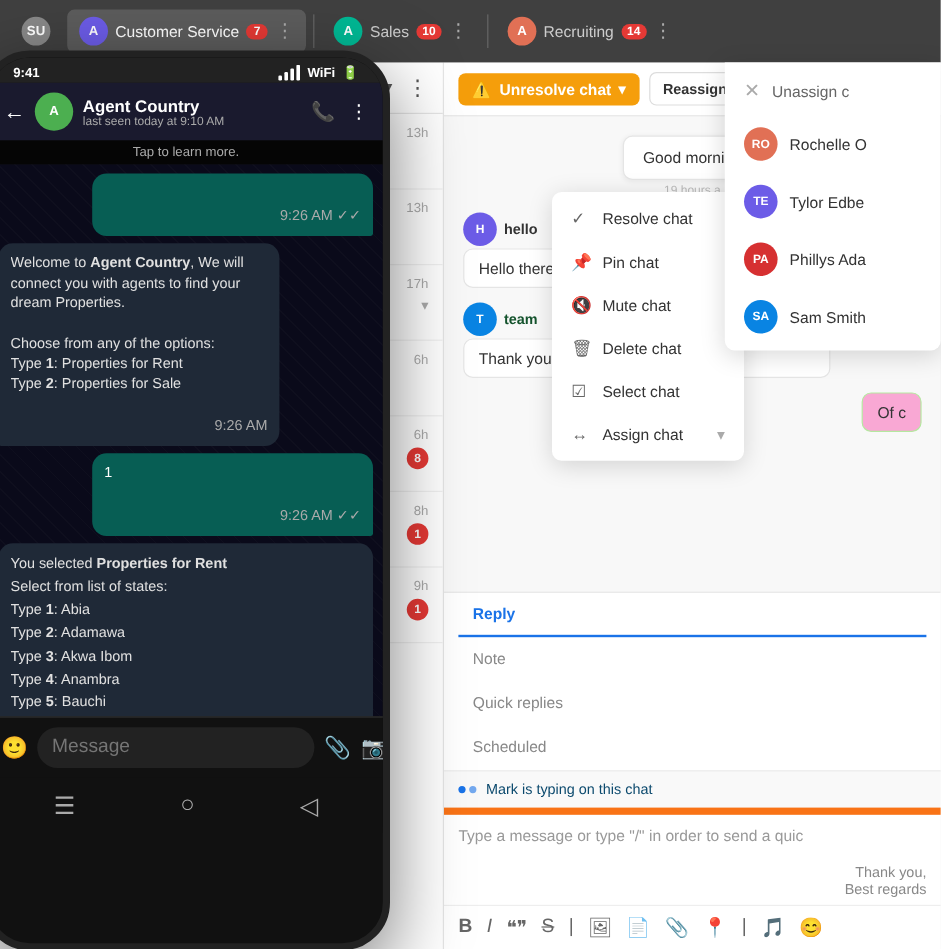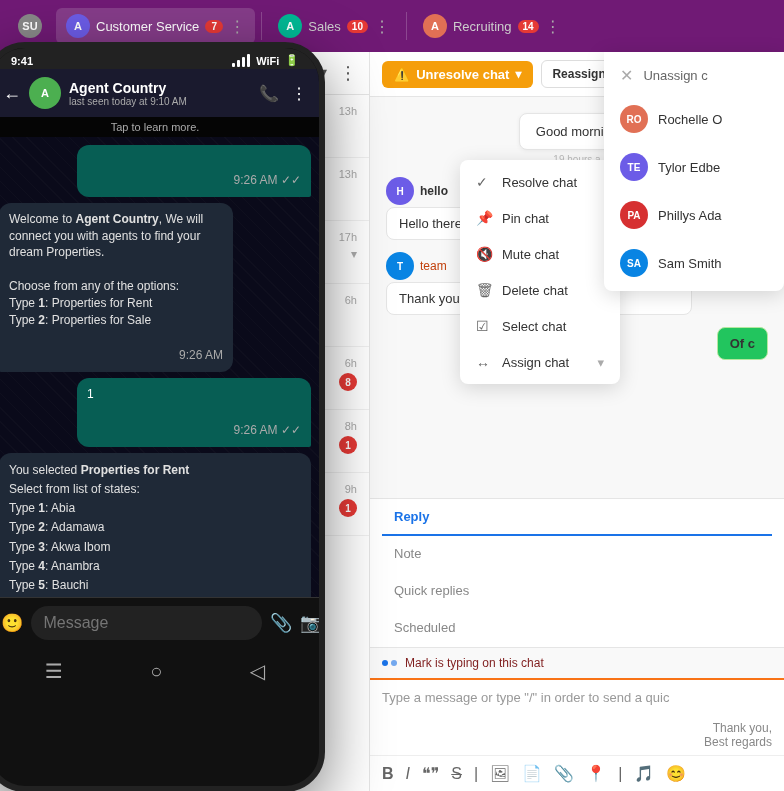--- a/index.html
+++ b/index.html
@@ -9,21 +9,21 @@
       width: 784px;
       height: 791px;
       overflow: hidden;
       position: relative;
     }
 
     
     .top-nav {
       display: flex;
       align-items: center;
-      background: #701a75;
+      background: #404040;
       height: 52px;
       padding: 0 8px;
       gap: 4px;
       position: absolute;
       top: 0; left: 0; right: 0;
       z-index: 10;
     }
     .nav-tab {
       display: flex;
       align-items: center;
@@ -247,24 +247,23 @@
       display: flex; flex-direction: column; gap: 2px;
       margin-bottom: 12px;
     }
     .right-msg-bubble {
       background: #fff; border: 1px solid #e5e5e5;
       border-radius: 8px; padding: 8px 12px;
       font-size: 13px; color: #333;
       max-width: 80%;
     }
     .right-msg-bubble.outgoing {
-      background: #22c55e;
+      background: #f9a8d4;
       margin-left: auto;
       border-color: #b5e8a0;
-      font-weight: bold;
     }
     .right-bottom {
       background: #fff;
       border-top: 1px solid #e5e5e5;
       padding: 0;
     }
     .reply-tabs {
       display: flex; gap: 0;
       border-bottom: 1px solid #e5e5e5;
       padding: 0 12px;
@@ -273,23 +272,23 @@
     .reply-tab {
       padding: 10px 12px;
       font-size: 13px; color: #888;
       cursor: pointer;
       border-bottom: 2px solid transparent;
     }
     .reply-tab.active { color: #1a73e8; border-bottom-color: #1a73e8; font-weight: 600; }
     .typing-indicator {
       display: flex; align-items: center; gap: 8px;
       padding: 8px 12px;
-      font-size: 12px; color: #7f1d1d;
+      font-size: 12px; color: #0c4a6e;
       background: #f9f9f9;
-      border-bottom: 2px solid #f97316;
+      border-bottom: 6px solid #f97316;
     }
     .typing-dots { display: flex; gap: 3px; }
     .typing-dot {
       width: 6px; height: 6px; border-radius: 50%;
       background: #1a73e8;
     }
     .typing-dot:nth-child(1) { opacity: 1; }
     .typing-dot:nth-child(2) { opacity: 0.6; }
     .msg-input-area {
       padding: 10px 12px;
@@ -629,21 +628,21 @@
           <span style="font-size:12px;font-weight:600;color:#333;text-align:center;">hello</span>
         </div>
         <div class="right-msg-bubble">
           <span>Hello there! How can I help you today</span>
         </div>
       </div>
 
       <div class="right-msg-row">
         <div style="display:flex;align-items:center;gap:6px;">
           <div style="width:28px;height:28px;border-radius:50%;background:#0984e3;display:flex;align-items:center;justify-content:center;font-size:10px;font-weight:700;color:#fff;">T</div>
-          <span style="font-size:12px;font-weight:400;color:#c2410c;">team</span>
+          <span style="font-size:12px;font-weight:700;color:#14532d;">team</span>
         </div>
         <div class="right-msg-bubble">
           <span>Thank you for your heads up! I will pa</span>
         </div>
       </div>
 
       <div style="text-align:right;margin-top:8px;">
         <div class="right-msg-bubble outgoing" style="display:inline-block;">
           <span>Of c</span>
         </div>

